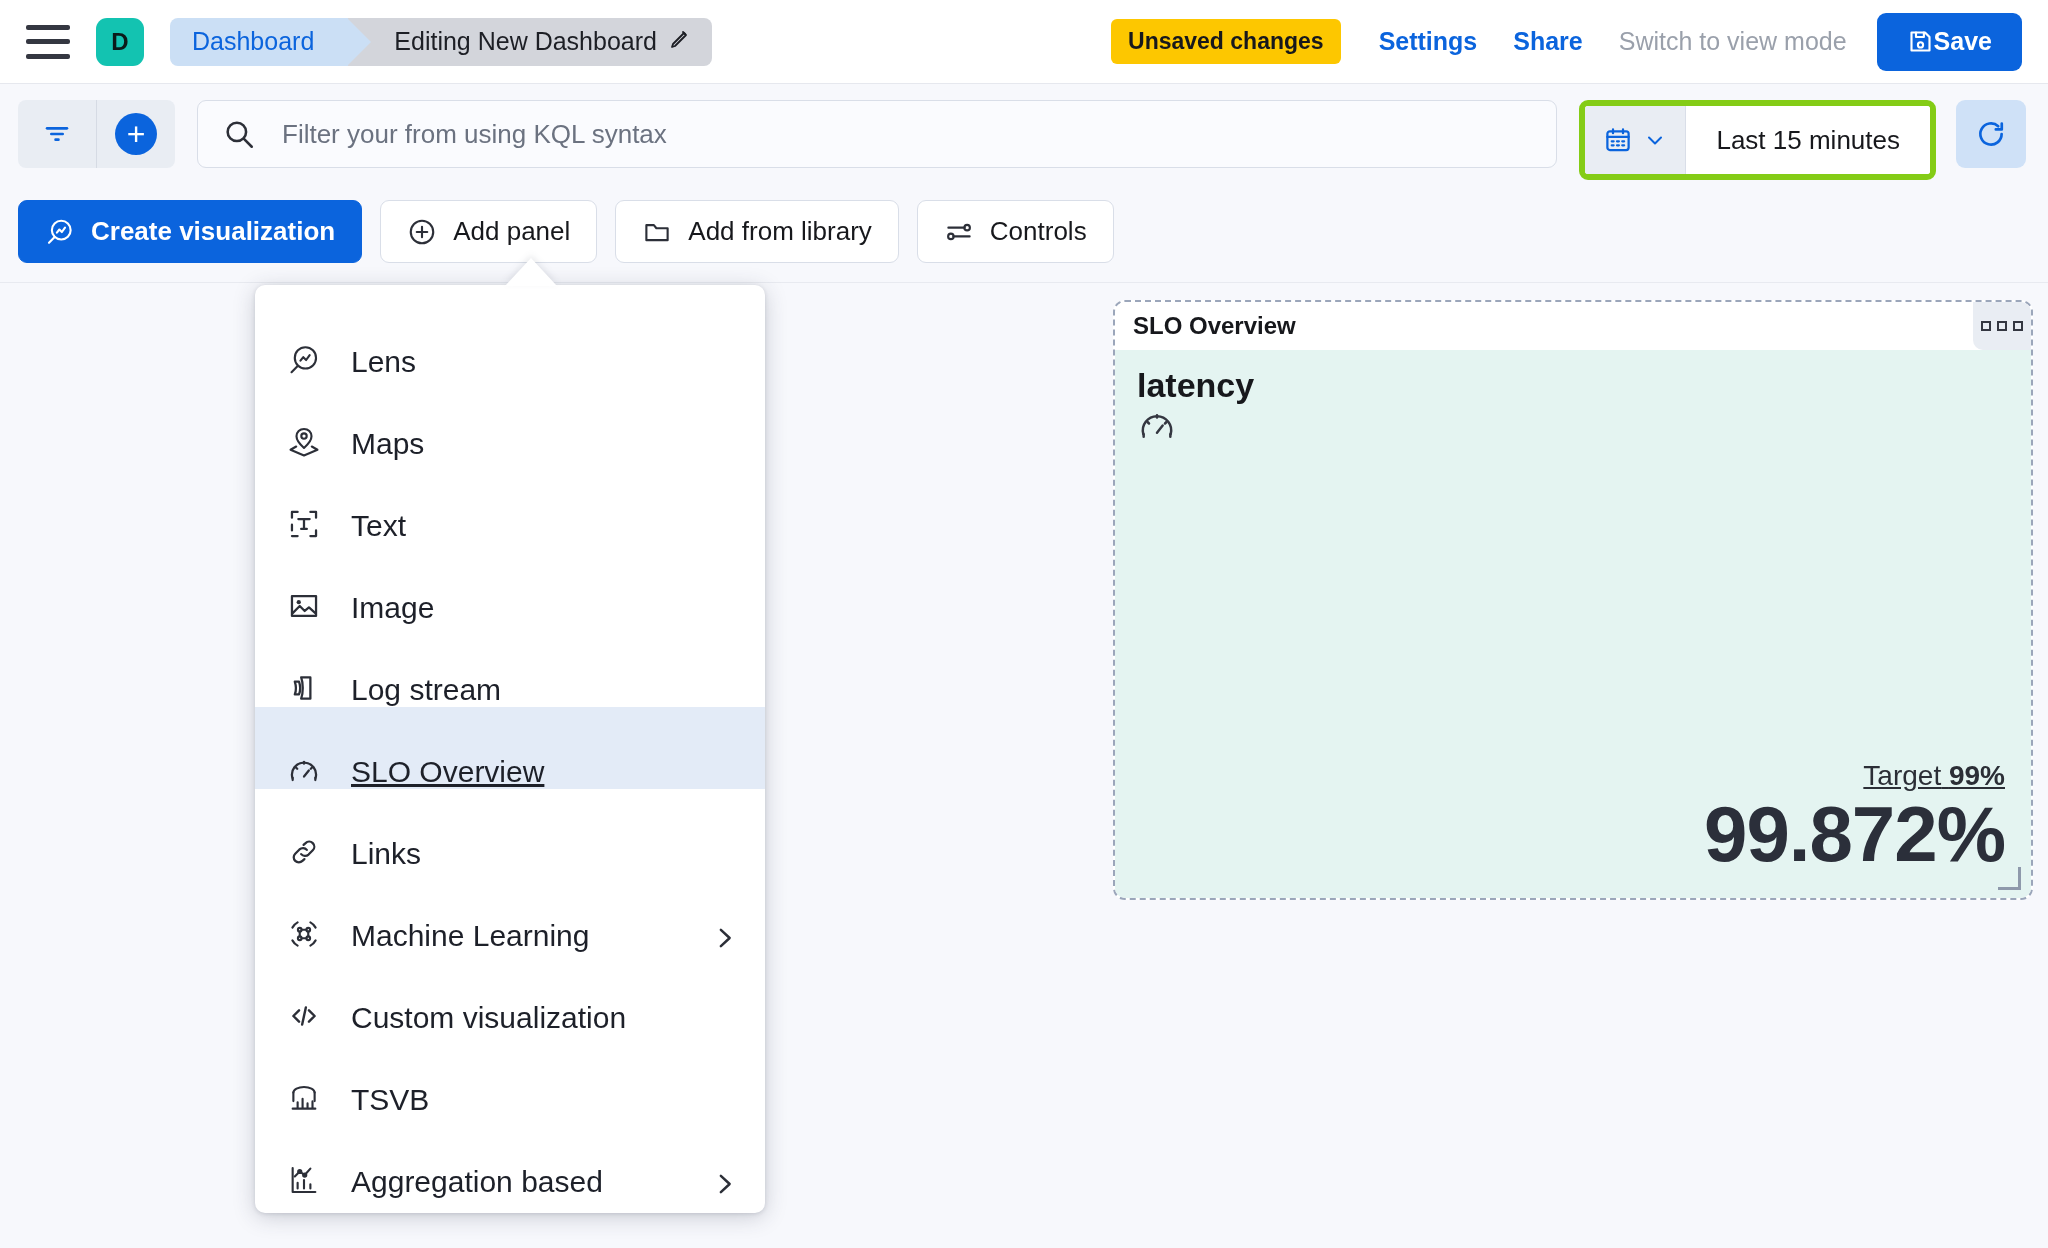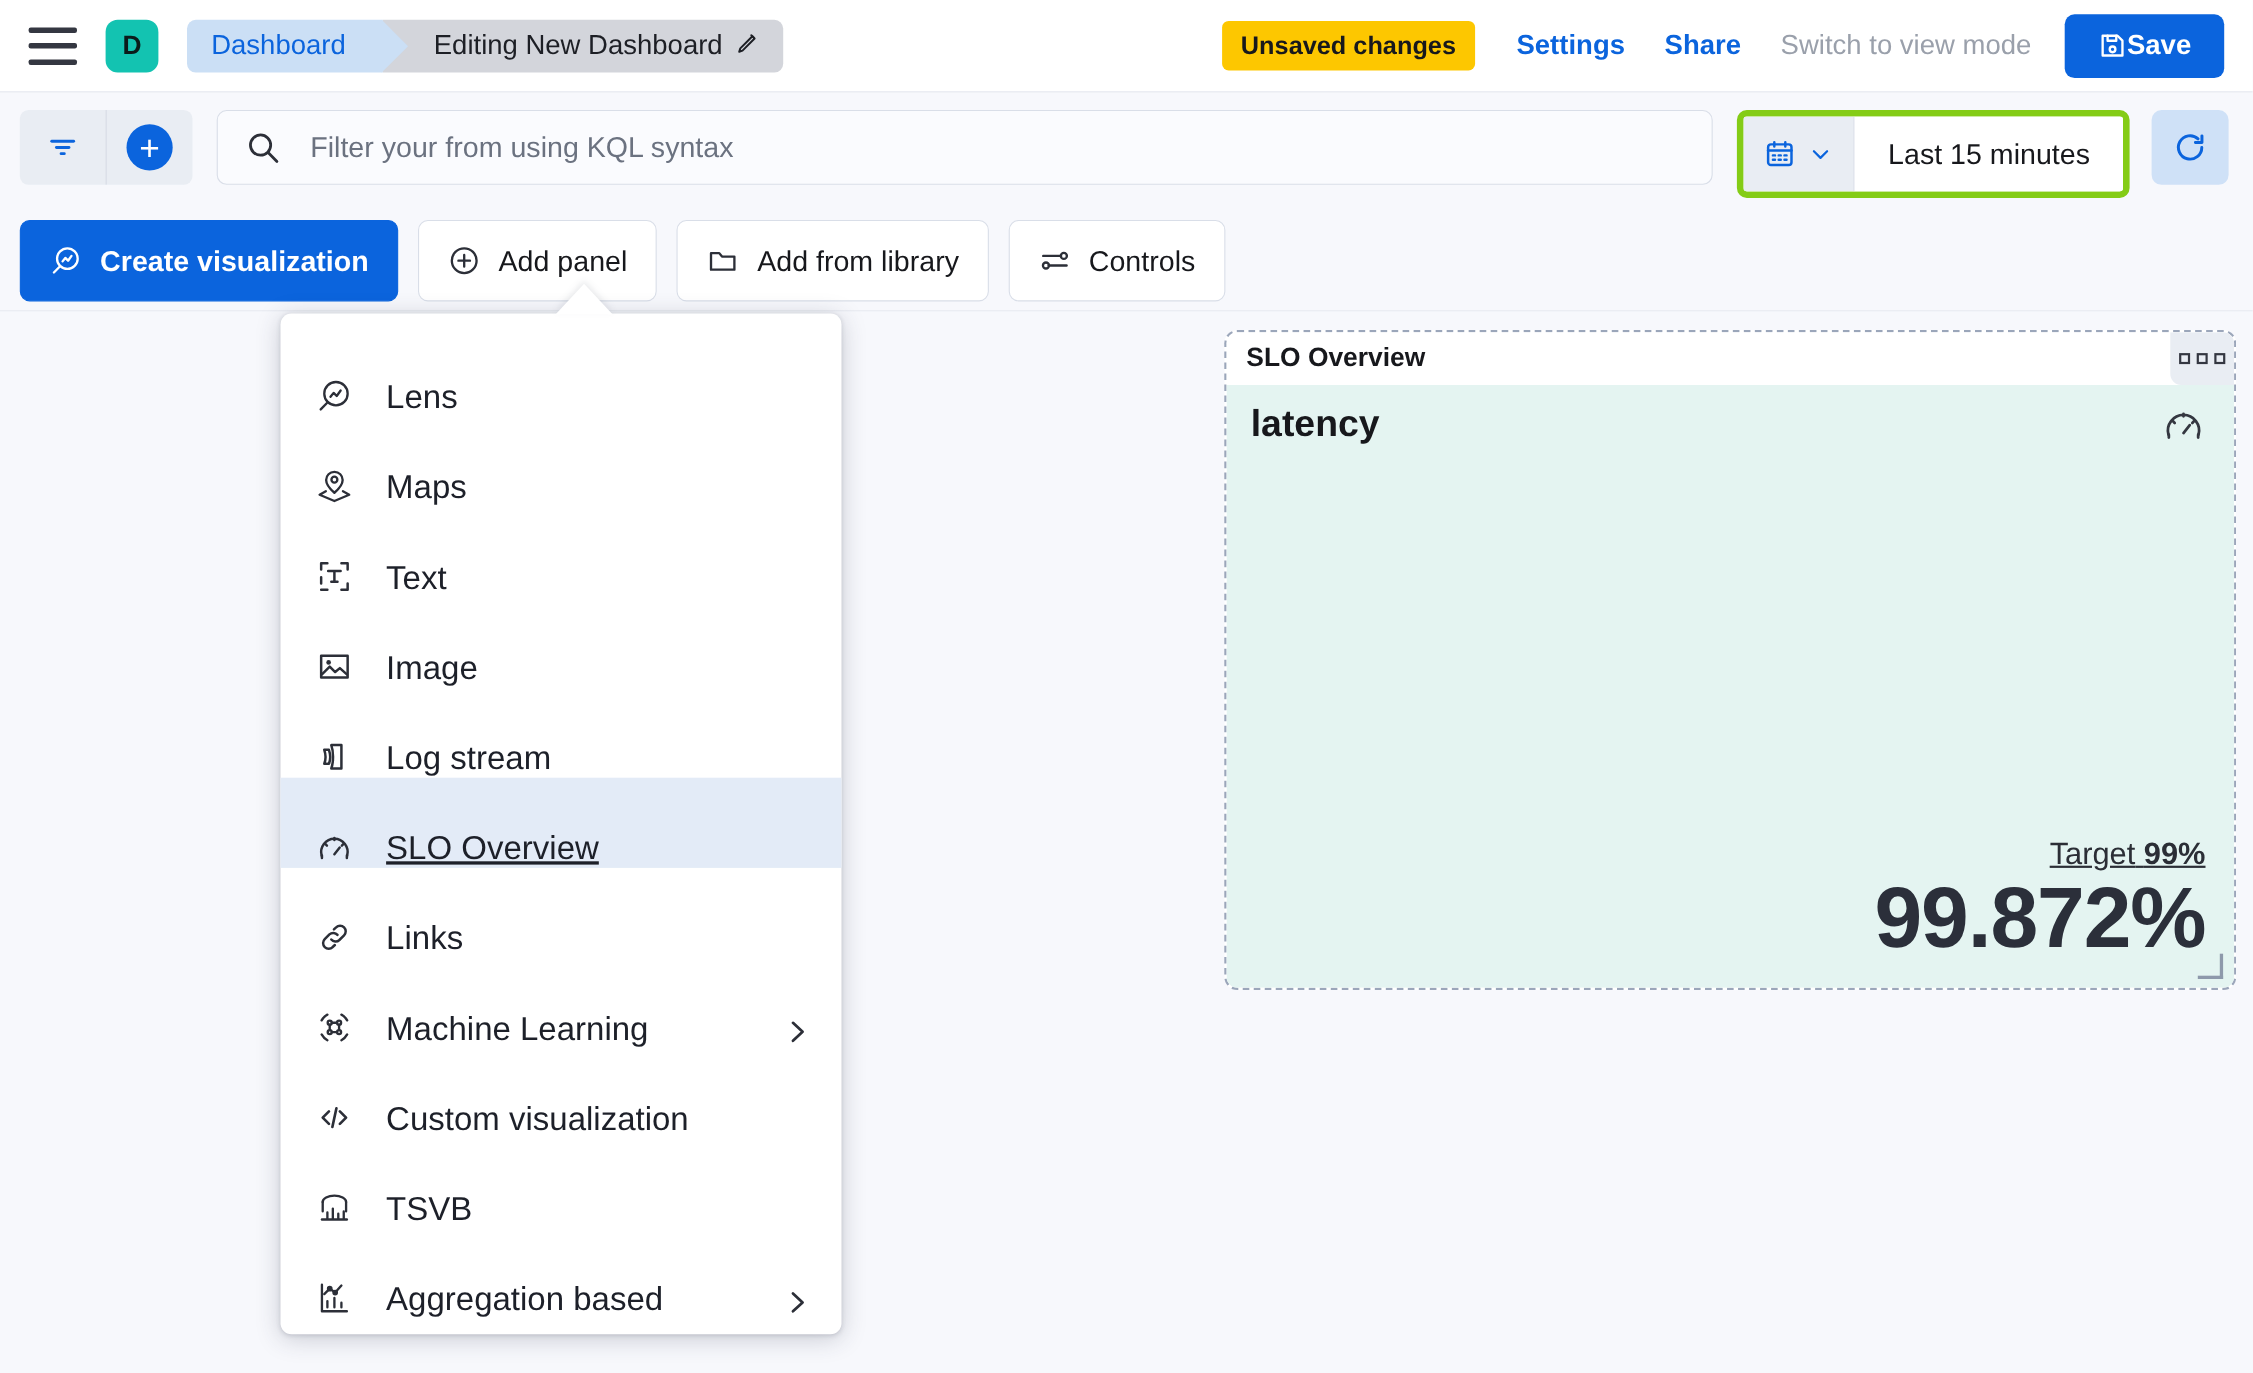--- a/index.html
+++ b/index.html
@@ -103,21 +103,21 @@
   }
   .refresh-btn{
     width:70px;height:68px;margin-left:20px;background:#CFE1F7;border-radius:9px;
     display:flex;align-items:center;justify-content:center;cursor:pointer;flex:none;
   }
   
   .toolbar{
     position:absolute;left:18px;top:200px;display:flex;gap:18px;align-items:center;z-index:5;
   }
   .tb-btn{
-    height:74px;border-radius:9px;display:flex;align-items:center;gap:16px;
+    height:63px;border-radius:9px;display:flex;align-items:center;gap:16px;
     padding:0 26px;font-size:26px;cursor:pointer;box-sizing:border-box;
     font-family:"Liberation Sans", sans-serif;background:#fff;
     border:1px solid #D9DEE8;color:#17181c;white-space:nowrap;
   }
   .tb-btn.primary{
     background:#0B64DD;border-color:#0B64DD;color:#fff;font-weight:700;
   }
   
   .canvas{
     position:absolute;left:0;top:282px;width:2048px;height:966px;
@@ -165,21 +165,21 @@
     gap:6px;cursor:pointer;
   }
   .panel-menu-btn i{
     display:block;width:10px;height:10px;border:2px solid #343741;box-sizing:border-box;
   }
   .panel-body{
     position:absolute;left:0;right:0;top:48px;bottom:0;
     background:#E4F4F1;padding:16px 26px 22px 22px;box-sizing:border-box;
     display:flex;flex-direction:column;
   }
-  .panel-body-top{display:flex;align-items:flex-start;justify-content:space-between;}
+  .panel-body-top{display:flex;align-items:flex-start;justify-content:space-between;flex-direction:column;}
   .slo-name{font-size:34px;font-weight:700;color:#17181c;}
   .gauge-icon{color:#343741;}
   .panel-body-bottom{margin-top:auto;text-align:right;}
   .slo-target{font-size:28px;color:#2b2e36;line-height:1.1;margin-bottom:2px;text-decoration:underline;}
   .slo-target b{font-weight:700;}
   .slo-value{font-size:78px;font-weight:700;color:#2b2f3a;line-height:1.05;letter-spacing:-1px;}
   .resize-handle{
     position:absolute;right:10px;bottom:8px;width:20px;height:20px;
     border-right:3px solid #8e99ab;border-bottom:3px solid #8e99ab;cursor:nwse-resize;
   }

